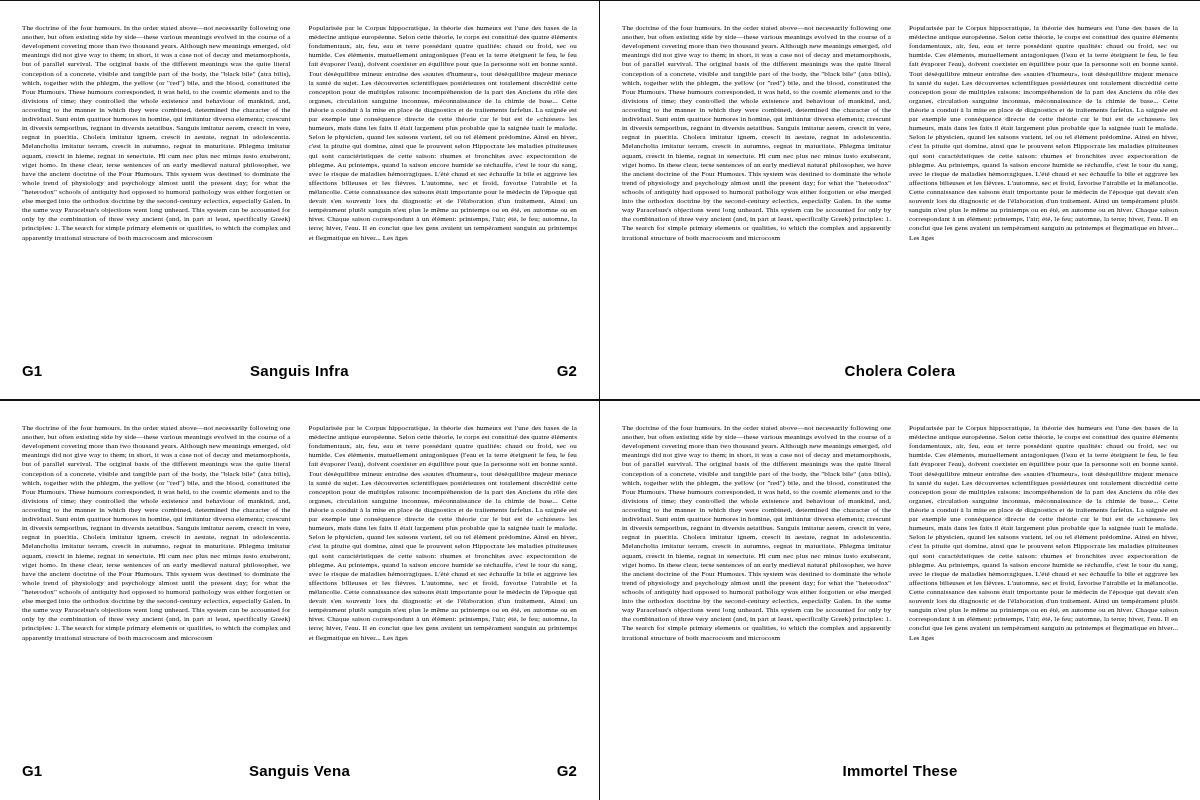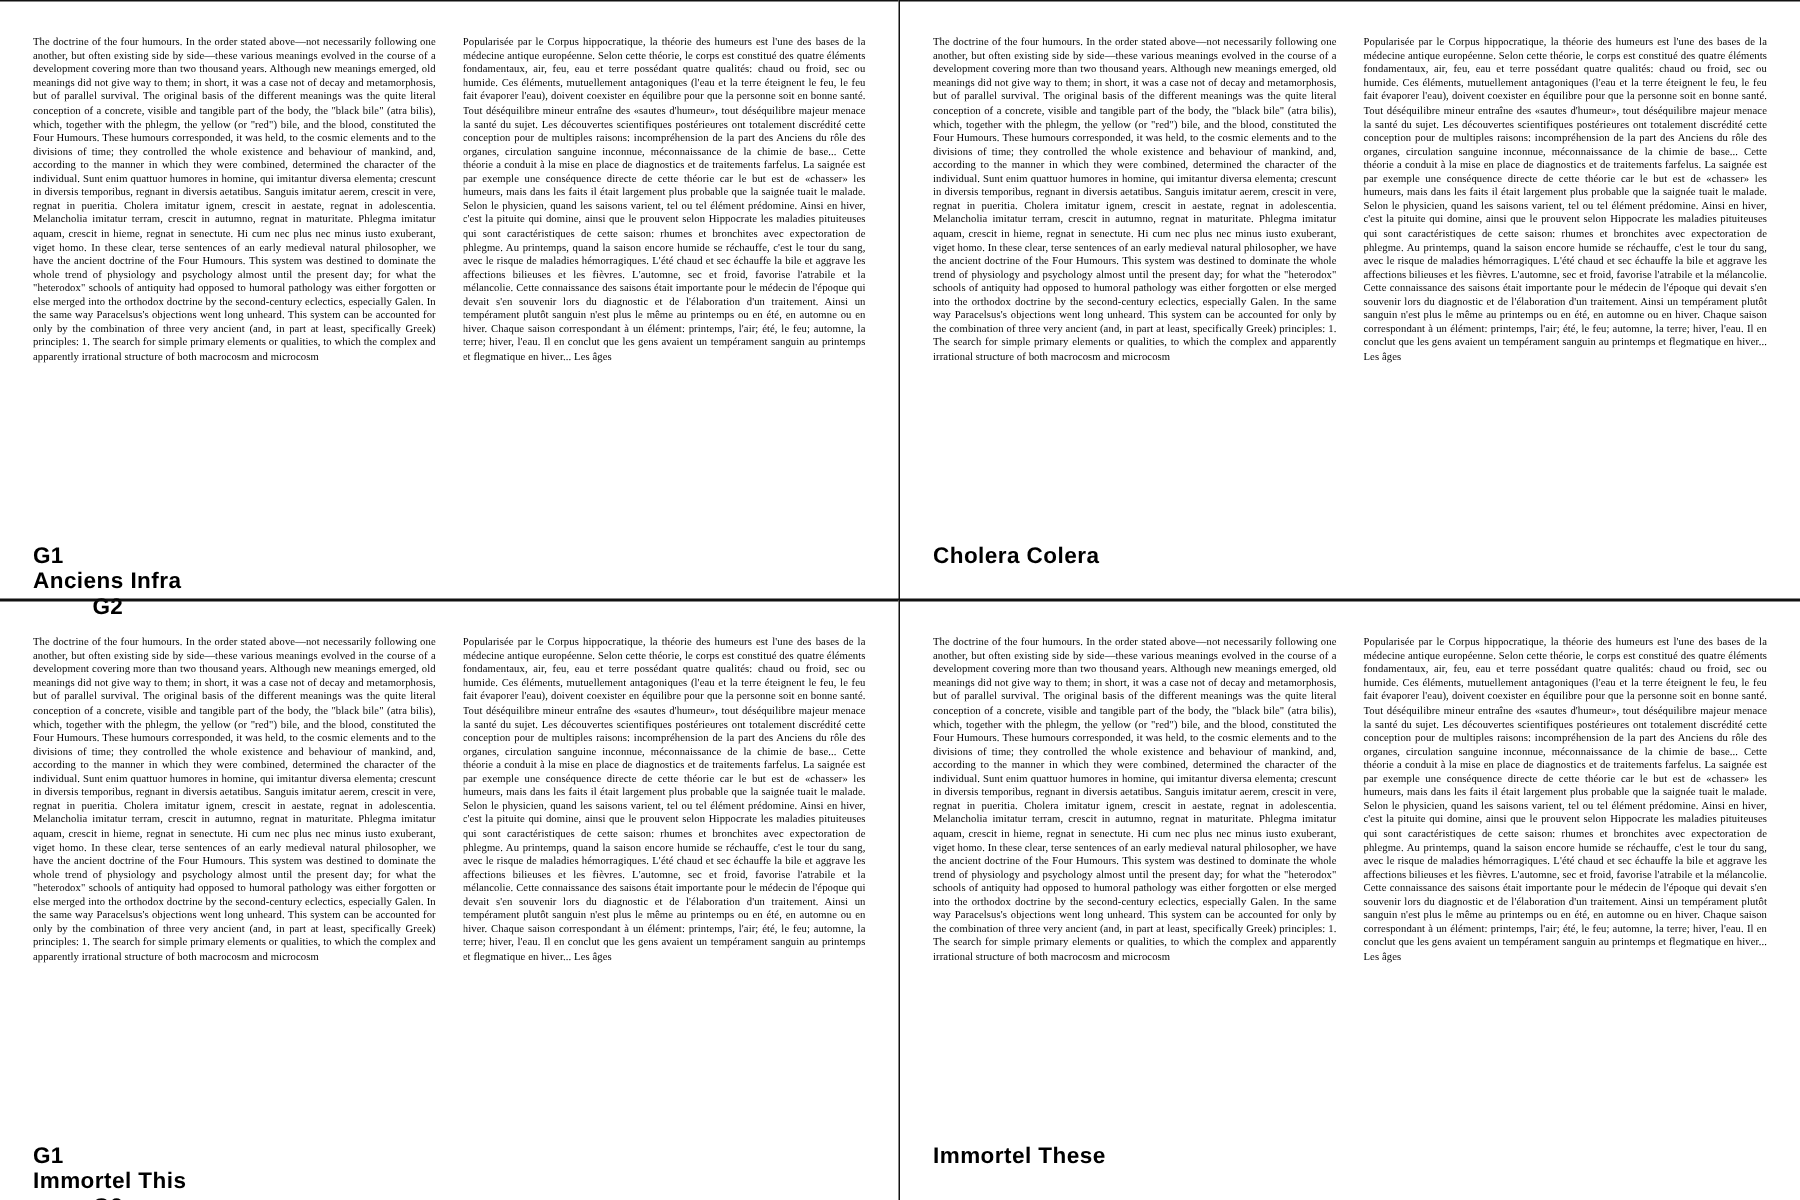--- a/index.html
+++ b/index.html
@@ -63,21 +63,21 @@
     letter-spacing: 0.01em;
   }
   .col p { margin: 0; }
   .footer {
     position: absolute;
     left: 22px;
     right: 22px;
     bottom: 16px;
     height: 22px;
     display: flex;
-    flex-direction: column;
+    flex-direction: row;
     align-items: baseline;
     justify-content: space-between;
     font-family: "Liberation Sans", sans-serif;
   }
   .folio {
     font-size: 15px;
     font-weight: 700;
     letter-spacing: 0.01em;
     width: 60px;
   }
@@ -112,21 +112,21 @@
         <div class="columns">
           <div class="col">
             <p>The doctrine of the four humours. In the order stated above—not necessarily following one another, but often existing side by side—these various meanings evolved in the course of a development covering more than two thousand years. Although new meanings emerged, old meanings did not give way to them; in short, it was a case not of decay and metamorphosis, but of parallel survival. The original basis of the different meanings was the quite literal conception of a concrete, visible and tangible part of the body, the "black bile" (atra bilis), which, together with the phlegm, the yellow (or "red") bile, and the blood, constituted the Four Humours. These humours corresponded, it was held, to the cosmic elements and to the divisions of time; they controlled the whole existence and behaviour of mankind, and, according to the manner in which they were combined, determined the character of the individual. Sunt enim quattuor humores in homine, qui imitantur diversa elementa; crescunt in diversis temporibus, regnant in diversis aetatibus. Sanguis imitatur aerem, crescit in vere, regnat in pueritia. Cholera imitatur ignem, crescit in aestate, regnat in adolescentia. Melancholia imitatur terram, crescit in autumno, regnat in maturitate. Phlegma imitatur aquam, crescit in hieme, regnat in senectute. Hi cum nec plus nec minus iusto exuberant, viget homo. In these clear, terse sentences of an early medieval natural philosopher, we have the ancient doctrine of the Four Humours. This system was destined to dominate the whole trend of physiology and psychology almost until the present day; for what the "heterodox" schools of antiquity had opposed to humoral pathology was either forgotten or else merged into the orthodox doctrine by the second-century eclectics, especially Galen. In the same way Paracelsus's objections went long unheard. This system can be accounted for only by the combination of three very ancient (and, in part at least, specifically Greek) principles: 1. The search for simple primary elements or qualities, to which the complex and apparently irrational structure of both macrocosm and microcosm</p>
           </div>
           <div class="col">
             <p>Popularisée par le Corpus hippocratique, la théorie des humeurs est l'une des bases de la médecine antique européenne. Selon cette théorie, le corps est constitué des quatre éléments fondamentaux, air, feu, eau et terre possédant quatre qualités: chaud ou froid, sec ou humide. Ces éléments, mutuellement antagoniques (l'eau et la terre éteignent le feu, le feu fait évaporer l'eau), doivent coexister en équilibre pour que la personne soit en bonne santé. Tout déséquilibre mineur entraîne des «sautes d'humeur», tout déséquilibre majeur menace la santé du sujet. Les découvertes scientifiques postérieures ont totalement discrédité cette conception pour de multiples raisons: incompréhension de la part des Anciens du rôle des organes, circulation sanguine inconnue, méconnaissance de la chimie de base... Cette théorie a conduit à la mise en place de diagnostics et de traitements farfelus. La saignée est par exemple une conséquence directe de cette théorie car le but est de «chasser» les humeurs, mais dans les faits il était largement plus probable que la saignée tuait le malade. Selon le physicien, quand les saisons varient, tel ou tel élément prédomine. Ainsi en hiver, c'est la pituite qui domine, ainsi que le prouvent selon Hippocrate les maladies pituiteuses qui sont caractéristiques de cette saison: rhumes et bronchites avec expectoration de phlegme. Au printemps, quand la saison encore humide se réchauffe, c'est le tour du sang, avec le risque de maladies hémorragiques. L'été chaud et sec échauffe la bile et aggrave les affections bilieuses et les fièvres. L'automne, sec et froid, favorise l'atrabile et la mélancolie. Cette connaissance des saisons était importante pour le médecin de l'époque qui devait s'en souvenir lors du diagnostic et de l'élaboration d'un traitement. Ainsi un tempérament plutôt sanguin n'est plus le même au printemps ou en été, en automne ou en hiver. Chaque saison correspondant à un élément: printemps, l'air; été, le feu; automne, la terre; hiver, l'eau. Il en conclut que les gens avaient un tempérament sanguin au printemps et flegmatique en hiver... Les âges</p>
           </div>
         </div>
         <div class="footer">
           <div class="folio">G1</div>
-          <div class="running-title">Anciens Infra</div>
+          <div class="running-title">Sanguis Infra</div>
           <div class="folio right">G2</div>
         </div>
       </div>
 
       <div class="half right">
         <div class="rule-top"></div>
         <div class="columns">
           <div class="col">
             <p>The doctrine of the four humours. In the order stated above—not necessarily following one another, but often existing side by side—these various meanings evolved in the course of a development covering more than two thousand years. Although new meanings emerged, old meanings did not give way to them; in short, it was a case not of decay and metamorphosis, but of parallel survival. The original basis of the different meanings was the quite literal conception of a concrete, visible and tangible part of the body, the "black bile" (atra bilis), which, together with the phlegm, the yellow (or "red") bile, and the blood, constituted the Four Humours. These humours corresponded, it was held, to the cosmic elements and to the divisions of time; they controlled the whole existence and behaviour of mankind, and, according to the manner in which they were combined, determined the character of the individual. Sunt enim quattuor humores in homine, qui imitantur diversa elementa; crescunt in diversis temporibus, regnant in diversis aetatibus. Sanguis imitatur aerem, crescit in vere, regnat in pueritia. Cholera imitatur ignem, crescit in aestate, regnat in adolescentia. Melancholia imitatur terram, crescit in autumno, regnat in maturitate. Phlegma imitatur aquam, crescit in hieme, regnat in senectute. Hi cum nec plus nec minus iusto exuberant, viget homo. In these clear, terse sentences of an early medieval natural philosopher, we have the ancient doctrine of the Four Humours. This system was destined to dominate the whole trend of physiology and psychology almost until the present day; for what the "heterodox" schools of antiquity had opposed to humoral pathology was either forgotten or else merged into the orthodox doctrine by the second-century eclectics, especially Galen. In the same way Paracelsus's objections went long unheard. This system can be accounted for only by the combination of three very ancient (and, in part at least, specifically Greek) principles: 1. The search for simple primary elements or qualities, to which the complex and apparently irrational structure of both macrocosm and microcosm</p>
           </div>
@@ -148,21 +148,21 @@
         <div class="columns">
           <div class="col">
             <p>The doctrine of the four humours. In the order stated above—not necessarily following one another, but often existing side by side—these various meanings evolved in the course of a development covering more than two thousand years. Although new meanings emerged, old meanings did not give way to them; in short, it was a case not of decay and metamorphosis, but of parallel survival. The original basis of the different meanings was the quite literal conception of a concrete, visible and tangible part of the body, the "black bile" (atra bilis), which, together with the phlegm, the yellow (or "red") bile, and the blood, constituted the Four Humours. These humours corresponded, it was held, to the cosmic elements and to the divisions of time; they controlled the whole existence and behaviour of mankind, and, according to the manner in which they were combined, determined the character of the individual. Sunt enim quattuor humores in homine, qui imitantur diversa elementa; crescunt in diversis temporibus, regnant in diversis aetatibus. Sanguis imitatur aerem, crescit in vere, regnat in pueritia. Cholera imitatur ignem, crescit in aestate, regnat in adolescentia. Melancholia imitatur terram, crescit in autumno, regnat in maturitate. Phlegma imitatur aquam, crescit in hieme, regnat in senectute. Hi cum nec plus nec minus iusto exuberant, viget homo. In these clear, terse sentences of an early medieval natural philosopher, we have the ancient doctrine of the Four Humours. This system was destined to dominate the whole trend of physiology and psychology almost until the present day; for what the "heterodox" schools of antiquity had opposed to humoral pathology was either forgotten or else merged into the orthodox doctrine by the second-century eclectics, especially Galen. In the same way Paracelsus's objections went long unheard. This system can be accounted for only by the combination of three very ancient (and, in part at least, specifically Greek) principles: 1. The search for simple primary elements or qualities, to which the complex and apparently irrational structure of both macrocosm and microcosm</p>
           </div>
           <div class="col">
             <p>Popularisée par le Corpus hippocratique, la théorie des humeurs est l'une des bases de la médecine antique européenne. Selon cette théorie, le corps est constitué des quatre éléments fondamentaux, air, feu, eau et terre possédant quatre qualités: chaud ou froid, sec ou humide. Ces éléments, mutuellement antagoniques (l'eau et la terre éteignent le feu, le feu fait évaporer l'eau), doivent coexister en équilibre pour que la personne soit en bonne santé. Tout déséquilibre mineur entraîne des «sautes d'humeur», tout déséquilibre majeur menace la santé du sujet. Les découvertes scientifiques postérieures ont totalement discrédité cette conception pour de multiples raisons: incompréhension de la part des Anciens du rôle des organes, circulation sanguine inconnue, méconnaissance de la chimie de base... Cette théorie a conduit à la mise en place de diagnostics et de traitements farfelus. La saignée est par exemple une conséquence directe de cette théorie car le but est de «chasser» les humeurs, mais dans les faits il était largement plus probable que la saignée tuait le malade. Selon le physicien, quand les saisons varient, tel ou tel élément prédomine. Ainsi en hiver, c'est la pituite qui domine, ainsi que le prouvent selon Hippocrate les maladies pituiteuses qui sont caractéristiques de cette saison: rhumes et bronchites avec expectoration de phlegme. Au printemps, quand la saison encore humide se réchauffe, c'est le tour du sang, avec le risque de maladies hémorragiques. L'été chaud et sec échauffe la bile et aggrave les affections bilieuses et les fièvres. L'automne, sec et froid, favorise l'atrabile et la mélancolie. Cette connaissance des saisons était importante pour le médecin de l'époque qui devait s'en souvenir lors du diagnostic et de l'élaboration d'un traitement. Ainsi un tempérament plutôt sanguin n'est plus le même au printemps ou en été, en automne ou en hiver. Chaque saison correspondant à un élément: printemps, l'air; été, le feu; automne, la terre; hiver, l'eau. Il en conclut que les gens avaient un tempérament sanguin au printemps et flegmatique en hiver... Les âges</p>
           </div>
         </div>
         <div class="footer">
           <div class="folio">G1</div>
-          <div class="running-title">Immortel This</div>
+          <div class="running-title">Sanguis Vena</div>
           <div class="folio right">G2</div>
         </div>
       </div>
 
       <div class="half right">
         <div class="rule-top"></div>
         <div class="columns">
           <div class="col">
             <p>The doctrine of the four humours. In the order stated above—not necessarily following one another, but often existing side by side—these various meanings evolved in the course of a development covering more than two thousand years. Although new meanings emerged, old meanings did not give way to them; in short, it was a case not of decay and metamorphosis, but of parallel survival. The original basis of the different meanings was the quite literal conception of a concrete, visible and tangible part of the body, the "black bile" (atra bilis), which, together with the phlegm, the yellow (or "red") bile, and the blood, constituted the Four Humours. These humours corresponded, it was held, to the cosmic elements and to the divisions of time; they controlled the whole existence and behaviour of mankind, and, according to the manner in which they were combined, determined the character of the individual. Sunt enim quattuor humores in homine, qui imitantur diversa elementa; crescunt in diversis temporibus, regnant in diversis aetatibus. Sanguis imitatur aerem, crescit in vere, regnat in pueritia. Cholera imitatur ignem, crescit in aestate, regnat in adolescentia. Melancholia imitatur terram, crescit in autumno, regnat in maturitate. Phlegma imitatur aquam, crescit in hieme, regnat in senectute. Hi cum nec plus nec minus iusto exuberant, viget homo. In these clear, terse sentences of an early medieval natural philosopher, we have the ancient doctrine of the Four Humours. This system was destined to dominate the whole trend of physiology and psychology almost until the present day; for what the "heterodox" schools of antiquity had opposed to humoral pathology was either forgotten or else merged into the orthodox doctrine by the second-century eclectics, especially Galen. In the same way Paracelsus's objections went long unheard. This system can be accounted for only by the combination of three very ancient (and, in part at least, specifically Greek) principles: 1. The search for simple primary elements or qualities, to which the complex and apparently irrational structure of both macrocosm and microcosm</p>
           </div>

